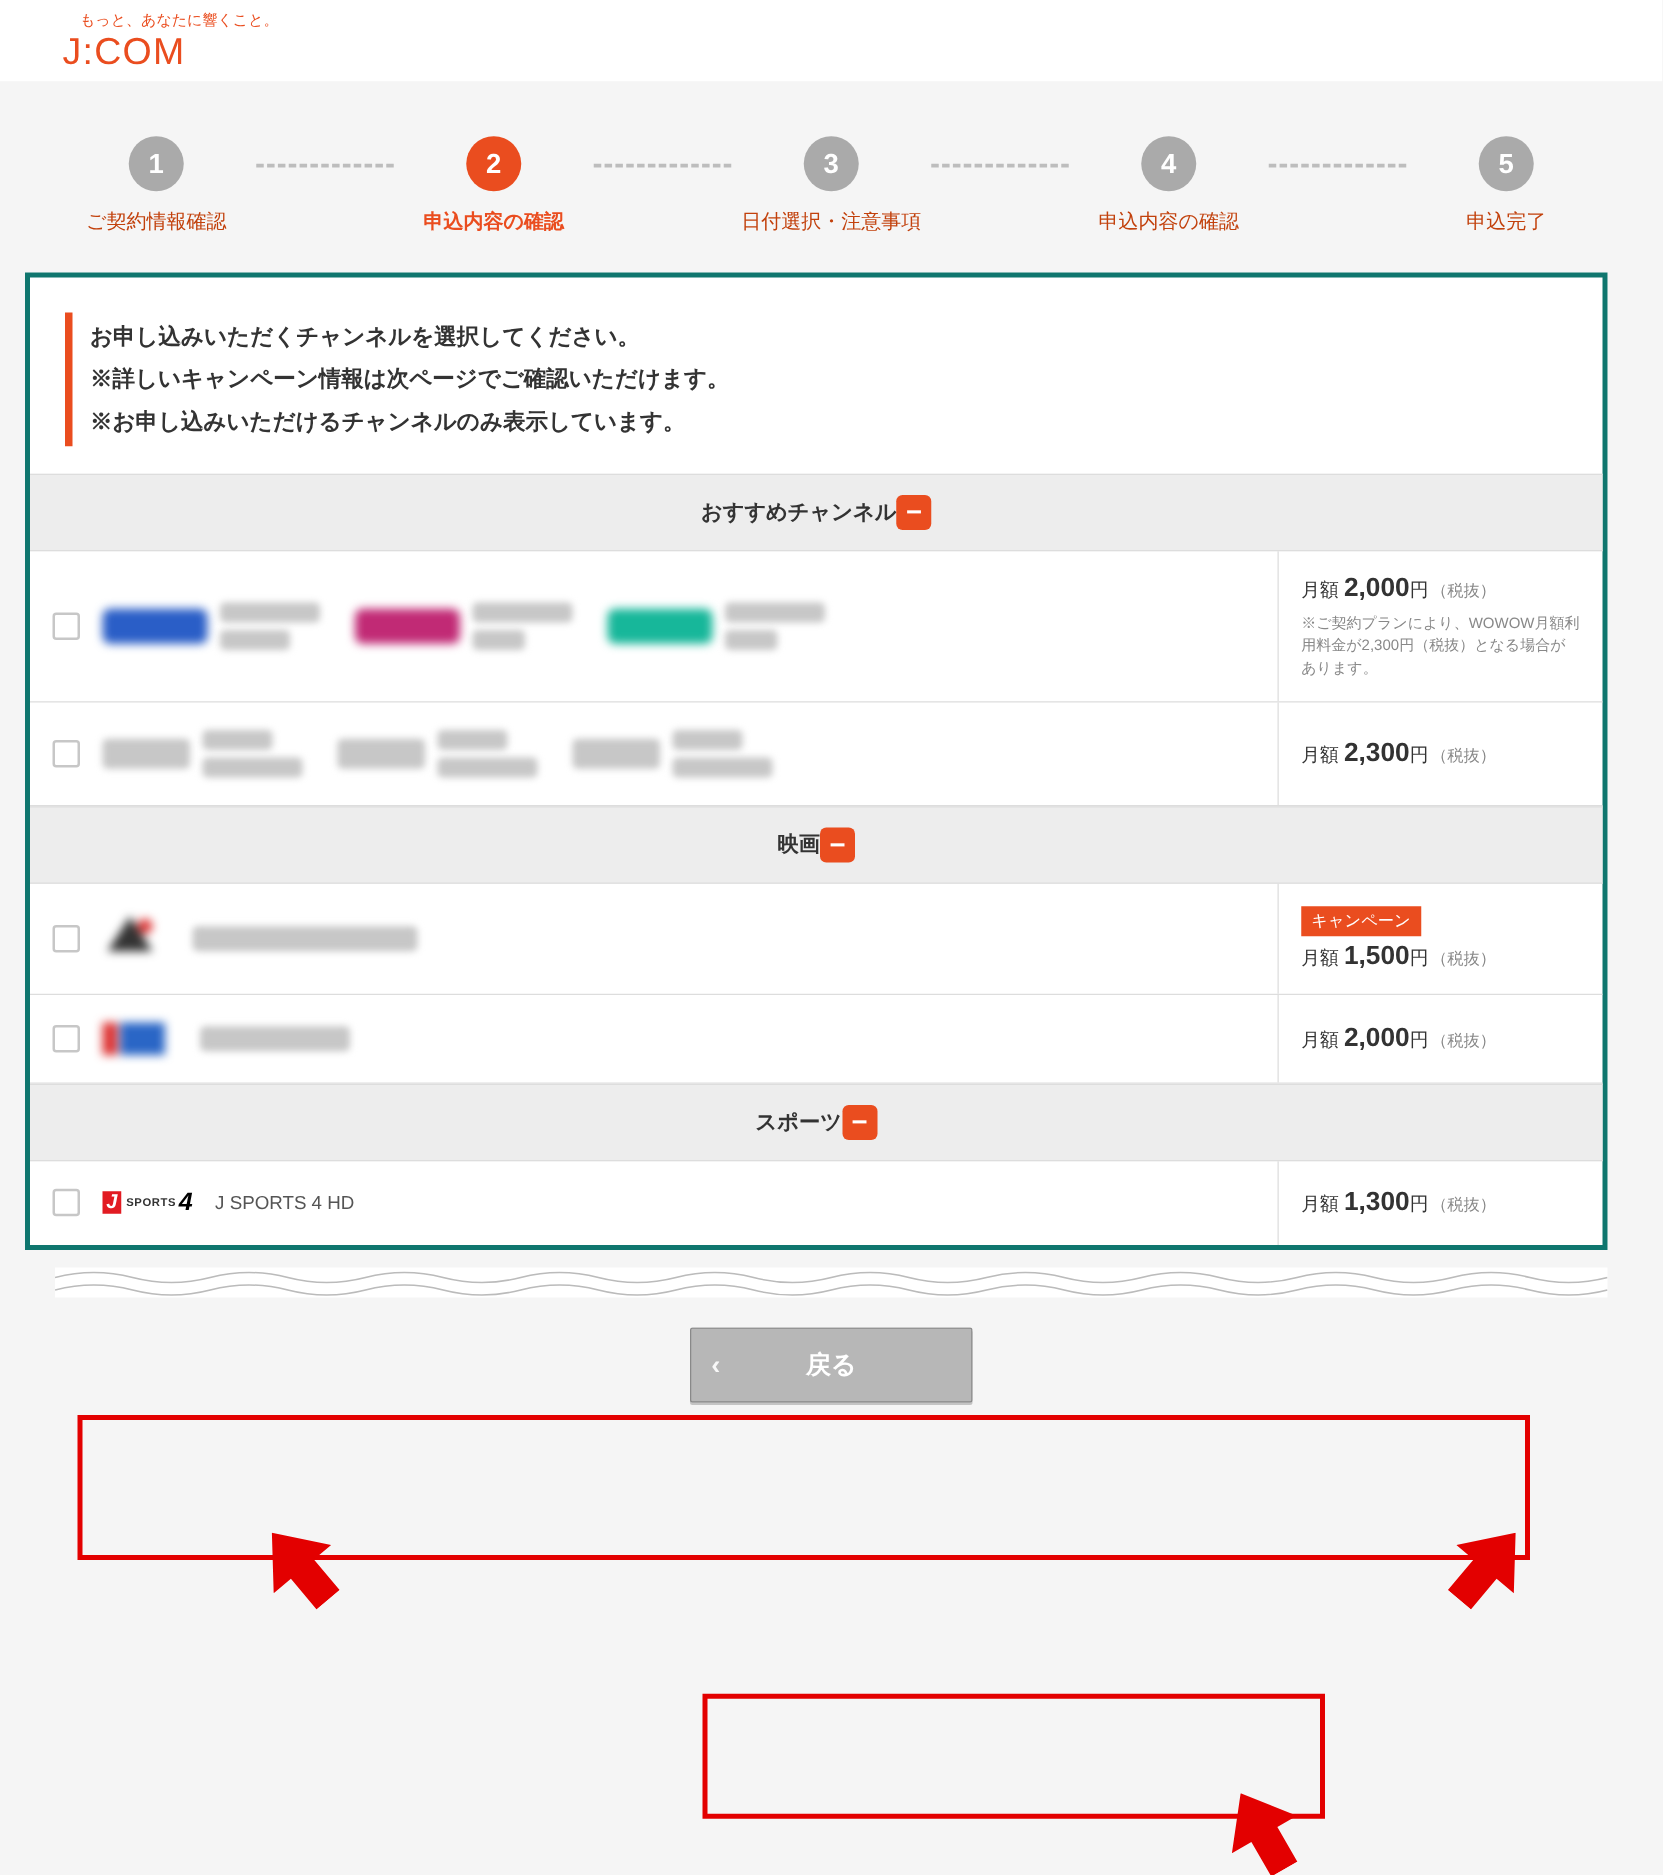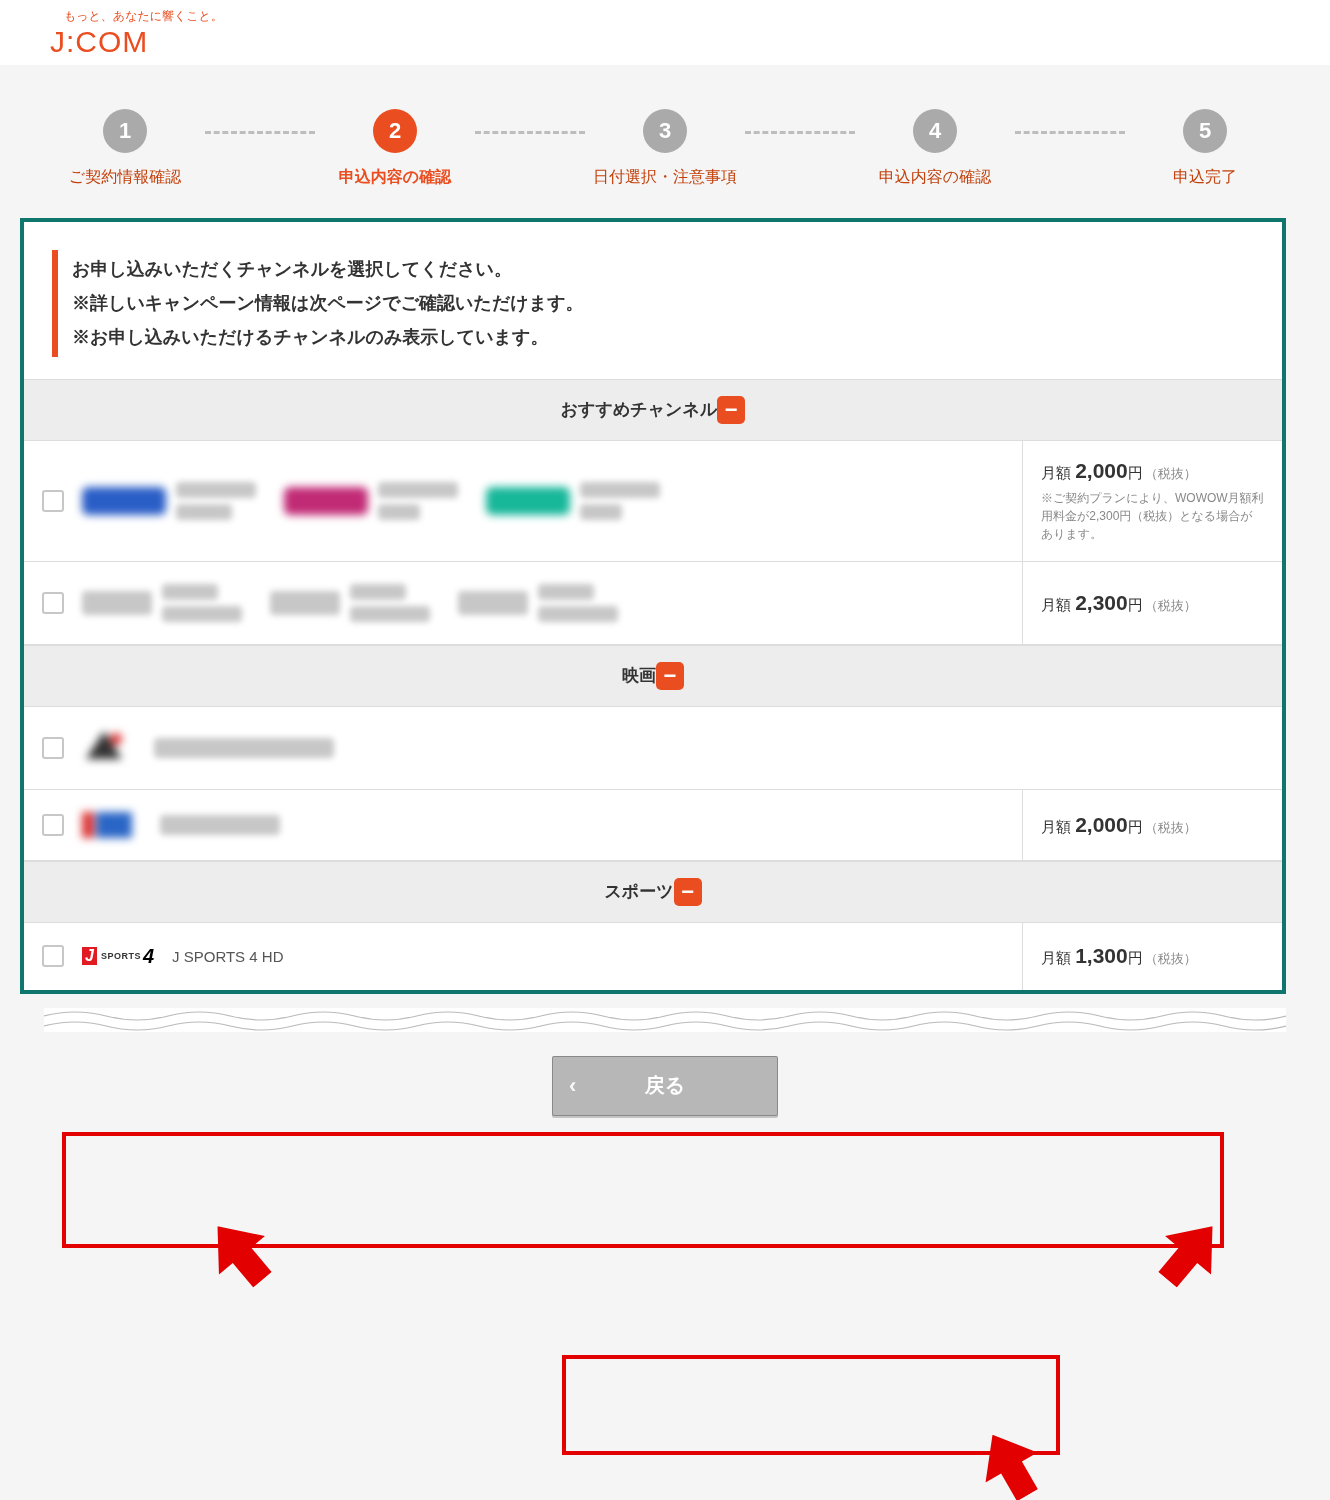--- a/index.html
+++ b/index.html
@@ -182,20 +182,24 @@
       <div class="row-main">
         <div class="cb"></div>
         <div class="chgrp">
           <div style="filter:blur(4px)"><svg width="44" height="34">
                 <polygon points="22,2 40,30 4,30" fill="#333"></polygon>
                 <circle cx="34" cy="10" r="6" fill="#d33"></circle>
               </svg></div>
           <div class="blurtxt" style="width:180px;height:20px"></div>
         </div>
       </div>
+      <div class="row-side">
+        <div class="badge">キャンペーン</div>
+        <div class="price-line"><span>月額 </span><b>1,500</b><span>円</span><span class="tax">（税抜）</span></div>
+      </div>
     </div>
     <div class="row">
       <div class="row-main">
         <div class="cb"></div>
         <div class="chgrp">
           <div style="filter:blur(4px);display:flex;align-items:center;gap:2px">
               <div style="width:12px;height:26px;background:#d33"></div>
               <div style="width:36px;height:26px;background:#2a66c6"></div>
             </div>
           <div class="blurtxt" style="width:120px;height:20px"></div>

